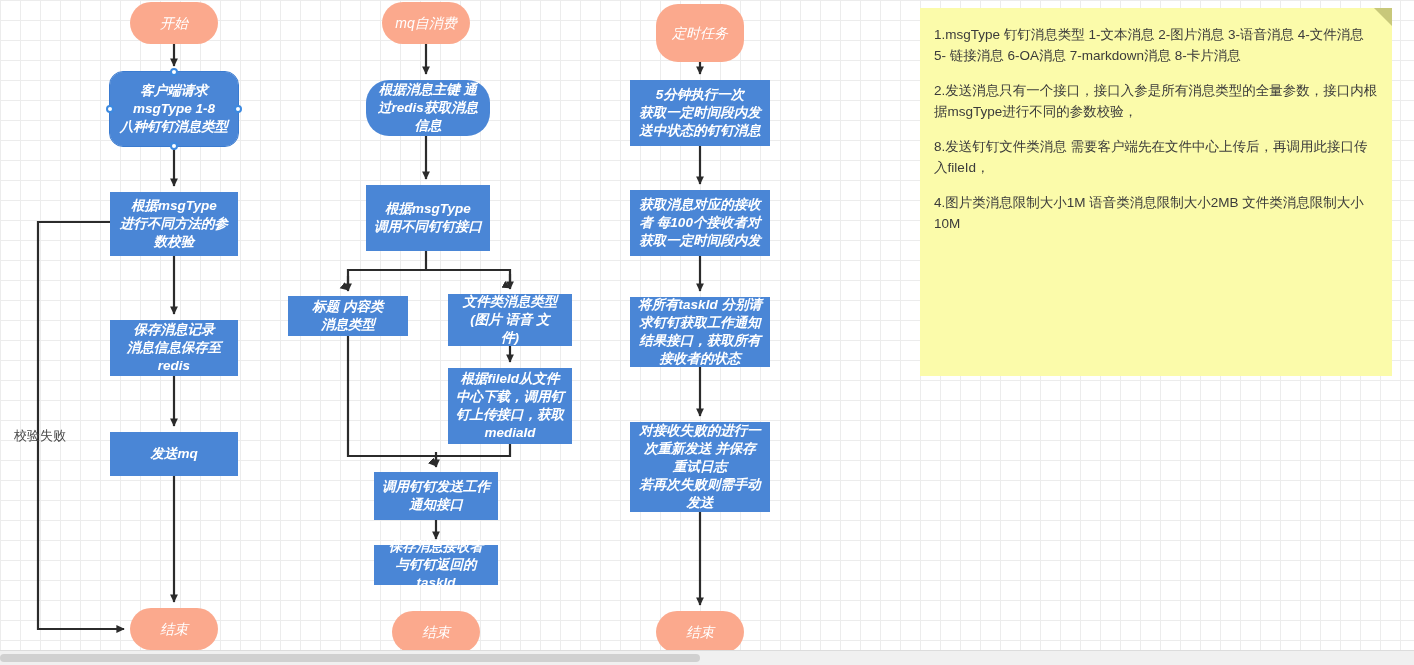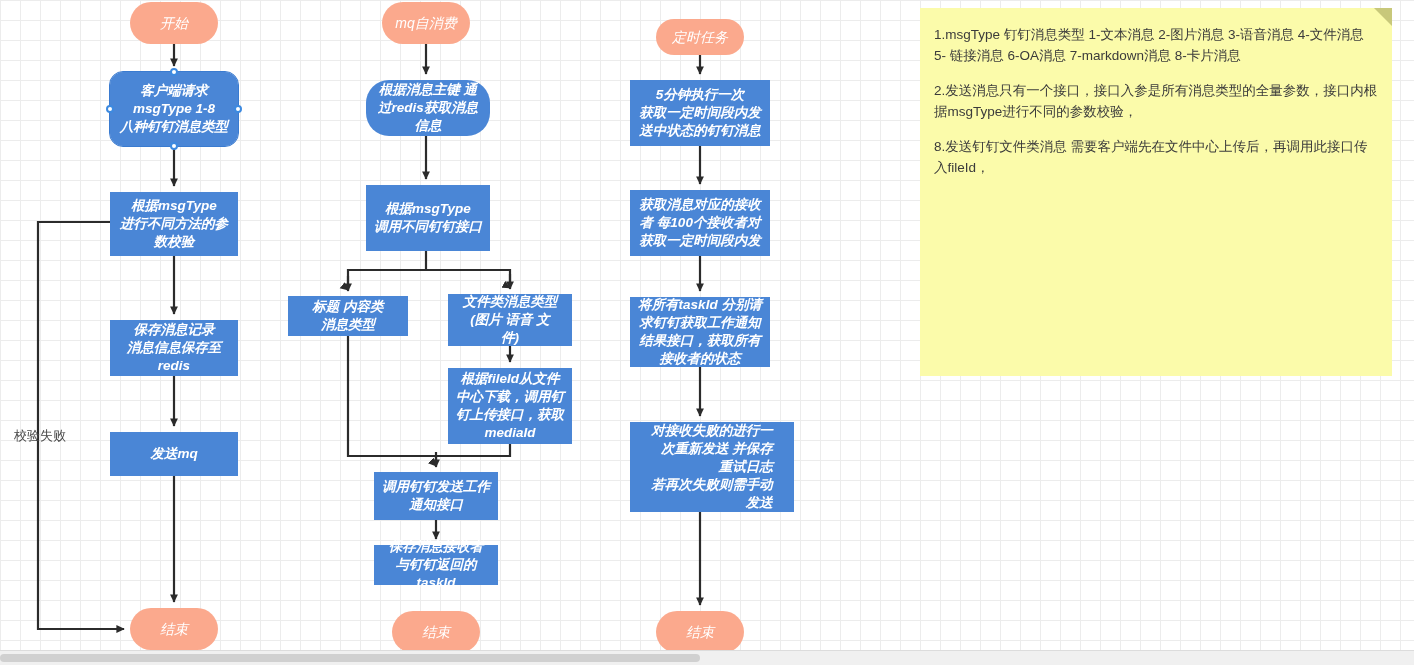--- a/index.html
+++ b/index.html
@@ -155,44 +155,45 @@
 中心下载，调用钉
 钉上传接口，获取
 mediaId</div>
   <div class="node proc" style="left:374px;top:472px;width:124px;height:48px;">调用钉钉发送工作
 通知接口</div>
   <div class="node proc" style="left:374px;top:545px;width:124px;height:40px;">保存消息接收者
 与钉钉返回的
 taskId</div>
   <div class="node term" style="left:392px;top:611px;width:88px;height:42px;">结束</div>
 
-  <div class="node term" style="left:656px;top:19px;width:88px;height:36px;">定时任务</div>
+  <div class="node term" style="left:656px;top:4px;width:88px;height:58px;">定时任务</div>
   <div class="node proc" style="left:630px;top:80px;width:140px;height:66px;">5分钟执行一次
 获取一定时间段内发
 送中状态的钉钉消息</div>
   <div class="node proc" style="left:630px;top:190px;width:140px;height:66px;">获取消息对应的接收
 者 每100个接收者对
 获取一定时间段内发</div>
   <div class="node proc" style="left:630px;top:297px;width:140px;height:70px;">将所有taskId 分别请
 求钉钉获取工作通知
 结果接口，获取所有
 接收者的状态</div>
-  <div class="node proc" style="left:630px;top:422px;width:164px;height:90px;text-align:right;">对接收失败的进行一
+  <div class="node proc" style="left:630px;top:422px;width:140px;height:90px;">对接收失败的进行一
 次重新发送 并保存
 重试日志
 若再次失败则需手动
 发送</div>
   <div class="node term" style="left:656px;top:611px;width:88px;height:42px;">结束</div>
 
   <div id="note">
     <div class="fold"></div>
     <p>1.msgType 钉钉消息类型 1-文本消息  2-图片消息 3-语音消息 4-文件消息
                 5- 链接消息 6-OA消息 7-markdown消息 8-卡片消息</p>
     <p>2.发送消息只有一个接口，接口入参是所有消息类型的全量参数，接口内根据msgType进行不同的参数校验，</p>
     <p>8.发送钉钉文件类消息 需要客户端先在文件中心上传后，再调用此接口传入fileId，</p>
+    <p>4.图片类消息限制大小1M  语音类消息限制大小2MB 文件类消息限制大小10M</p>
   </div>
 
   <div id="hscroll">
     <div class="thumb" style="width: 700px;"></div>
   </div>
   <div id="vscroll"></div>
 
 </div>
 
 </body></html>

